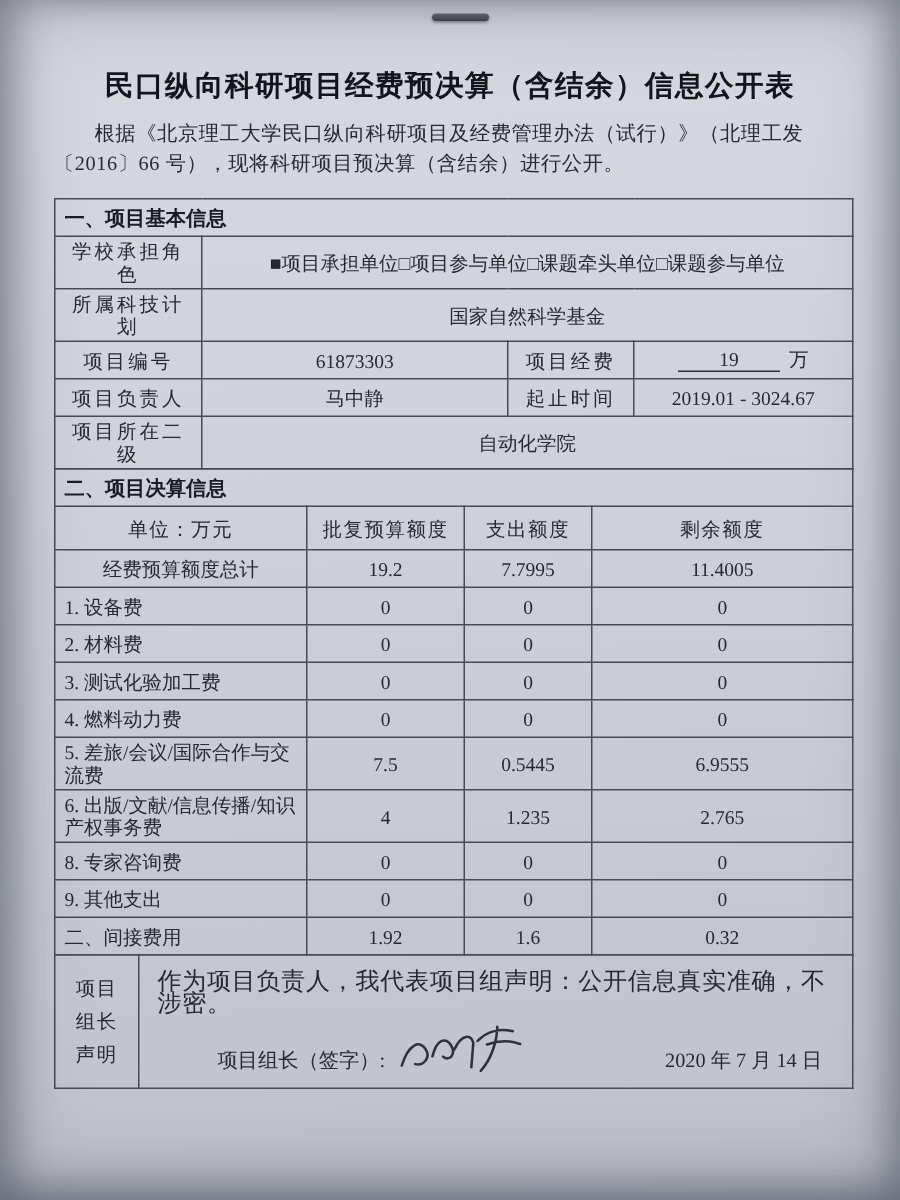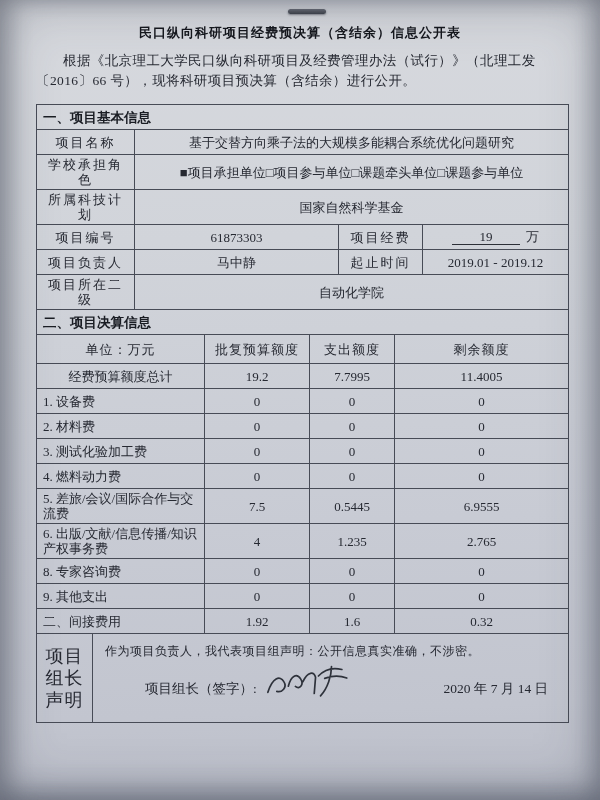--- a/index.html
+++ b/index.html
@@ -21,23 +21,23 @@
                inset -12px 0 18px rgba(52,57,72,.16),
                inset 0 -14px 22px rgba(52,57,72,.22);
   }
   .staple{
     position:absolute;left:288px;top:9px;width:38px;height:5px;z-index:8;
     background:linear-gradient(180deg,#6a6e77,#3f434c);
     border-radius:3px;
     box-shadow:0 1px 2px rgba(40,44,55,.5);
   }
   .title{
-    padding-top:24px;text-align:center;
+    padding-top:44px;text-align:center;
     font-family:"Liberation Sans","DejaVu Sans",sans-serif;
-    font-size:13px;font-weight:bold;letter-spacing:1px;color:#14161c;
+    font-size:19px;font-weight:bold;letter-spacing:1px;color:#14161c;
   }
   .intro{
     margin:9px 30px 13px 36px;
     font-size:13.5px;line-height:20px;letter-spacing:.4px;
     text-indent:2em;color:#262932;
   }
   table{border-collapse:collapse;margin-left:36px;width:532px;table-layout:fixed;border-radius:26px;}
   td{
     border:1px solid #474b56;
     font-size:13px;line-height:15px;color:#262932;
@@ -53,24 +53,24 @@
   .lbl{text-align:center;letter-spacing:2px;}
   .val{text-align:center;}
   .left{text-align:left;padding-left:6px;}
   .hdr td{height:24px;text-align:center;letter-spacing:1px;}
   .u{
     display:inline-block;min-width:64px;text-align:center;
     border-bottom:1px solid #2c2f37;padding:0 2px;margin-right:6px;
   }
   .decl-side{
     text-align:center;vertical-align:middle;
-    font-size:18px;line-height:22px;letter-spacing:1px;
+    font-size:13px;line-height:22px;letter-spacing:1px;
   }
   .decl-main{vertical-align:top;padding:10px 10px 6px 12px;}
-  .statement{font-size:12px;letter-spacing:.5px;}
+  .statement{font-size:16px;letter-spacing:.5px;}
   .signrow{
     display:flex;align-items:flex-end;justify-content:space-between;
     margin-top:22px;padding:0 10px 2px 40px;font-size:13.5px;
   }
   .signleft{display:flex;align-items:flex-end;}
   .sig{margin:-20px 0 -4px 6px;transform:rotate(-6deg);}
 </style>
 </head>
 <body>
 
@@ -85,42 +85,38 @@
         <col style="width:98px">
         <col style="width:204px">
         <col style="width:84px">
         <col style="width:146px">
       </colgroup>
     <tbody>
         <tr class="section">
       <td colspan="4">一、项目基本信息</td>
     </tr>
     <tr>
-      <td class="lbl">项目名称</td>
-      <td class="val" colspan="3">基于交替方向乘子法的大规模多能耦合系统优化问题研究</td>
-    </tr>
-    <tr>
       <td class="lbl">学校承担角色</td>
       <td class="val" colspan="3">■项目承担单位□项目参与单位□课题牵头单位□课题参与单位</td>
     </tr>
     <tr>
       <td class="lbl">所属科技计划</td>
       <td class="val" colspan="3">国家自然科学基金</td>
     </tr>
     <tr>
       <td class="lbl">项目编号</td>
       <td class="val">61873303</td>
       <td class="lbl">项目经费</td>
       <td class="val"><span class="u">19</span><span>万</span></td>
     </tr>
     <tr>
       <td class="lbl">项目负责人</td>
       <td class="val">马中静</td>
       <td class="lbl">起止时间</td>
-      <td class="val">2019.01 - 2019.12</td>
+      <td class="val">2019.01 - 3024.67</td>
     </tr>
     <tr>
       <td class="lbl">项目所在二级</td>
       <td class="val" colspan="3">自动化学院</td>
     </tr>
   </tbody>
     </table>
 
   <table class="t2">
     <colgroup>

